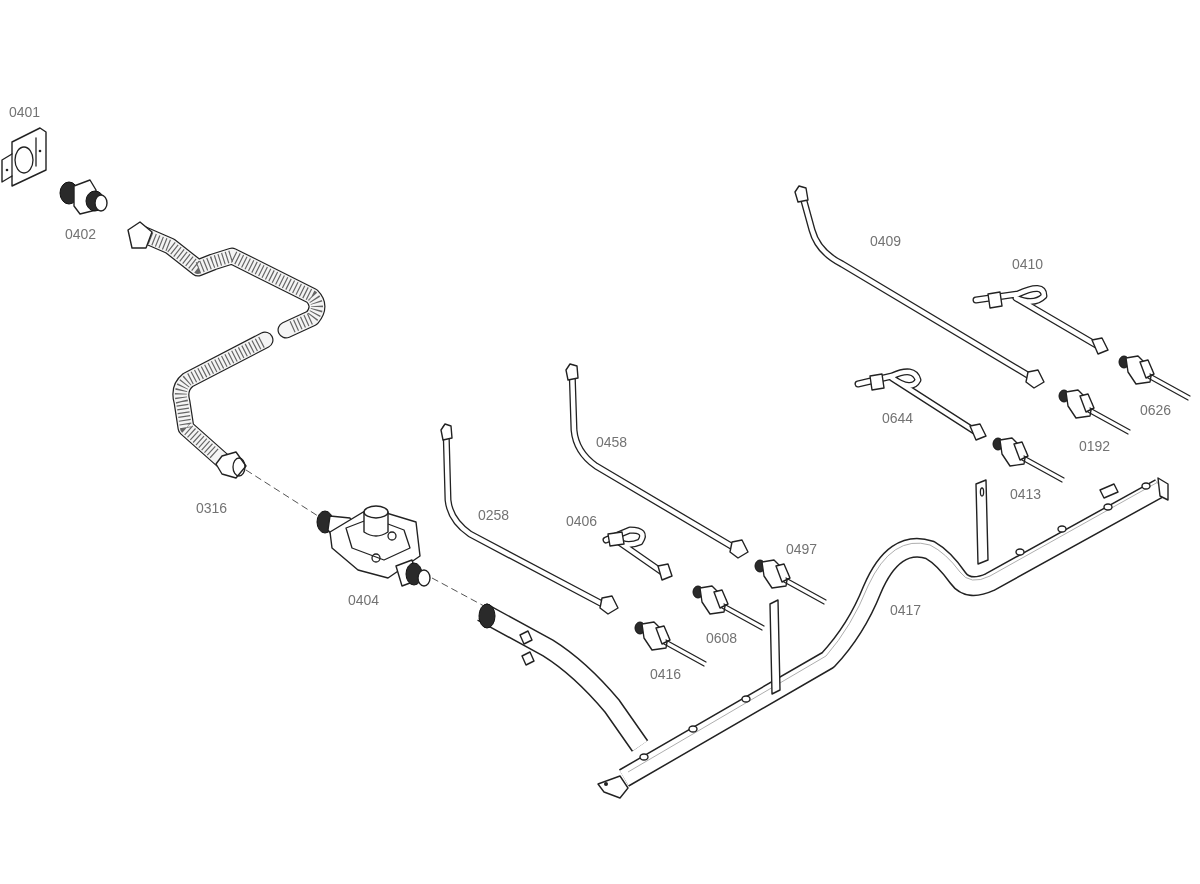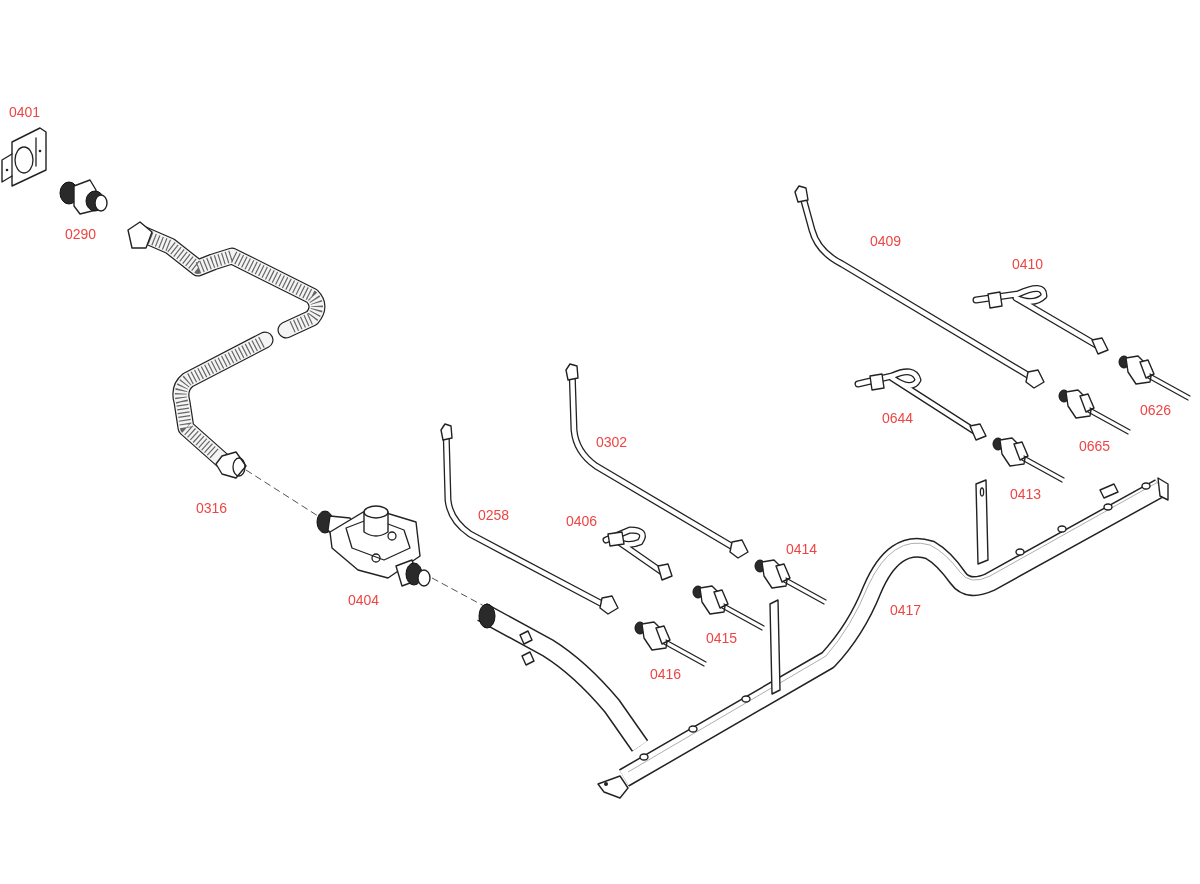--- a/index.html
+++ b/index.html
@@ -1,18 +1,18 @@
 <!DOCTYPE html>
 <html><head>
 <meta charset="utf-8">
 <style>
   html, body { margin: 0; padding: 0; background: #ffffff; }
   body { width: 1200px; height: 884px; position: relative; overflow: hidden; font-family: "Liberation Sans", sans-serif; }
   #diagram { position: absolute; left: 0; top: 0; width: 1200px; height: 884px; }
-  .lbl { position: absolute; font-size: 14px; color: #ef4444; line-height: 16px; white-space: nowrap; }
+  .lbl { position: absolute; font-size: 14px; color: #737373; line-height: 16px; white-space: nowrap; }
   svg .o { fill: #ffffff; stroke: #222; stroke-width: 1.4; stroke-linejoin: round; stroke-linecap: round; }
   svg .t { fill: none; stroke: #222; stroke-width: 1.3; stroke-linecap: round; stroke-linejoin: round; }
   svg .tube { fill: none; stroke: #222; stroke-width: 7; stroke-linecap: round; stroke-linejoin: round; }
   svg .tubein { fill: none; stroke: #fff; stroke-width: 4.4; stroke-linecap: round; stroke-linejoin: round; }
   svg .hose { fill: none; stroke: #222; stroke-width: 17; stroke-linecap: round; stroke-linejoin: round; }
   svg .hosein { fill: none; stroke: #f4f4f4; stroke-width: 14.6; stroke-linecap: round; stroke-linejoin: round; }
   svg .corr { fill: none; stroke: #666; stroke-width: 12; stroke-dasharray: 1.2 2.6; stroke-linejoin: round; }
   svg .rail { fill: none; stroke: #222; stroke-width: 20; stroke-linecap: butt; stroke-linejoin: round; }
   svg .railin { fill: none; stroke: #fff; stroke-width: 17; stroke-linecap: butt; stroke-linejoin: round; }
   svg .railmid { fill: none; stroke: #999; stroke-width: 0.8; }
@@ -176,29 +176,29 @@
     <ellipse class="dark" cx="0" cy="4" rx="5" ry="6"></ellipse>
     <path class="o" d="M2,0 L14,-2 L28,12 L26,24 L12,26 L4,14 Z"></path>
     <path class="o" d="M16,4 L24,2 L30,16 L22,20 Z"></path>
     <path class="t" d="M24,20 L64,42"></path>
     <path class="t" d="M26,16 L66,38"></path>
   </g>
 </svg>
 
 
 <span class="lbl" style="left:9px;top:104px">0401</span>
-<span class="lbl" style="left:65px;top:226px">0290</span>
+<span class="lbl" style="left:65px;top:226px">0402</span>
 <span class="lbl" style="left:196px;top:500px">0316</span>
 <span class="lbl" style="left:348px;top:592px">0404</span>
 <span class="lbl" style="left:478px;top:507px">0258</span>
 <span class="lbl" style="left:566px;top:513px">0406</span>
-<span class="lbl" style="left:596px;top:434px">0302</span>
+<span class="lbl" style="left:596px;top:434px">0458</span>
 <span class="lbl" style="left:882px;top:410px">0644</span>
 <span class="lbl" style="left:870px;top:233px">0409</span>
 <span class="lbl" style="left:1012px;top:256px">0410</span>
 <span class="lbl" style="left:1140px;top:402px">0626</span>
-<span class="lbl" style="left:1079px;top:438px">0665</span>
+<span class="lbl" style="left:1079px;top:438px">0192</span>
 <span class="lbl" style="left:1010px;top:486px">0413</span>
-<span class="lbl" style="left:786px;top:541px">0414</span>
-<span class="lbl" style="left:706px;top:630px">0415</span>
+<span class="lbl" style="left:786px;top:541px">0497</span>
+<span class="lbl" style="left:706px;top:630px">0608</span>
 <span class="lbl" style="left:650px;top:666px">0416</span>
 <span class="lbl" style="left:890px;top:602px">0417</span>
 </div>
 
 </body></html>

